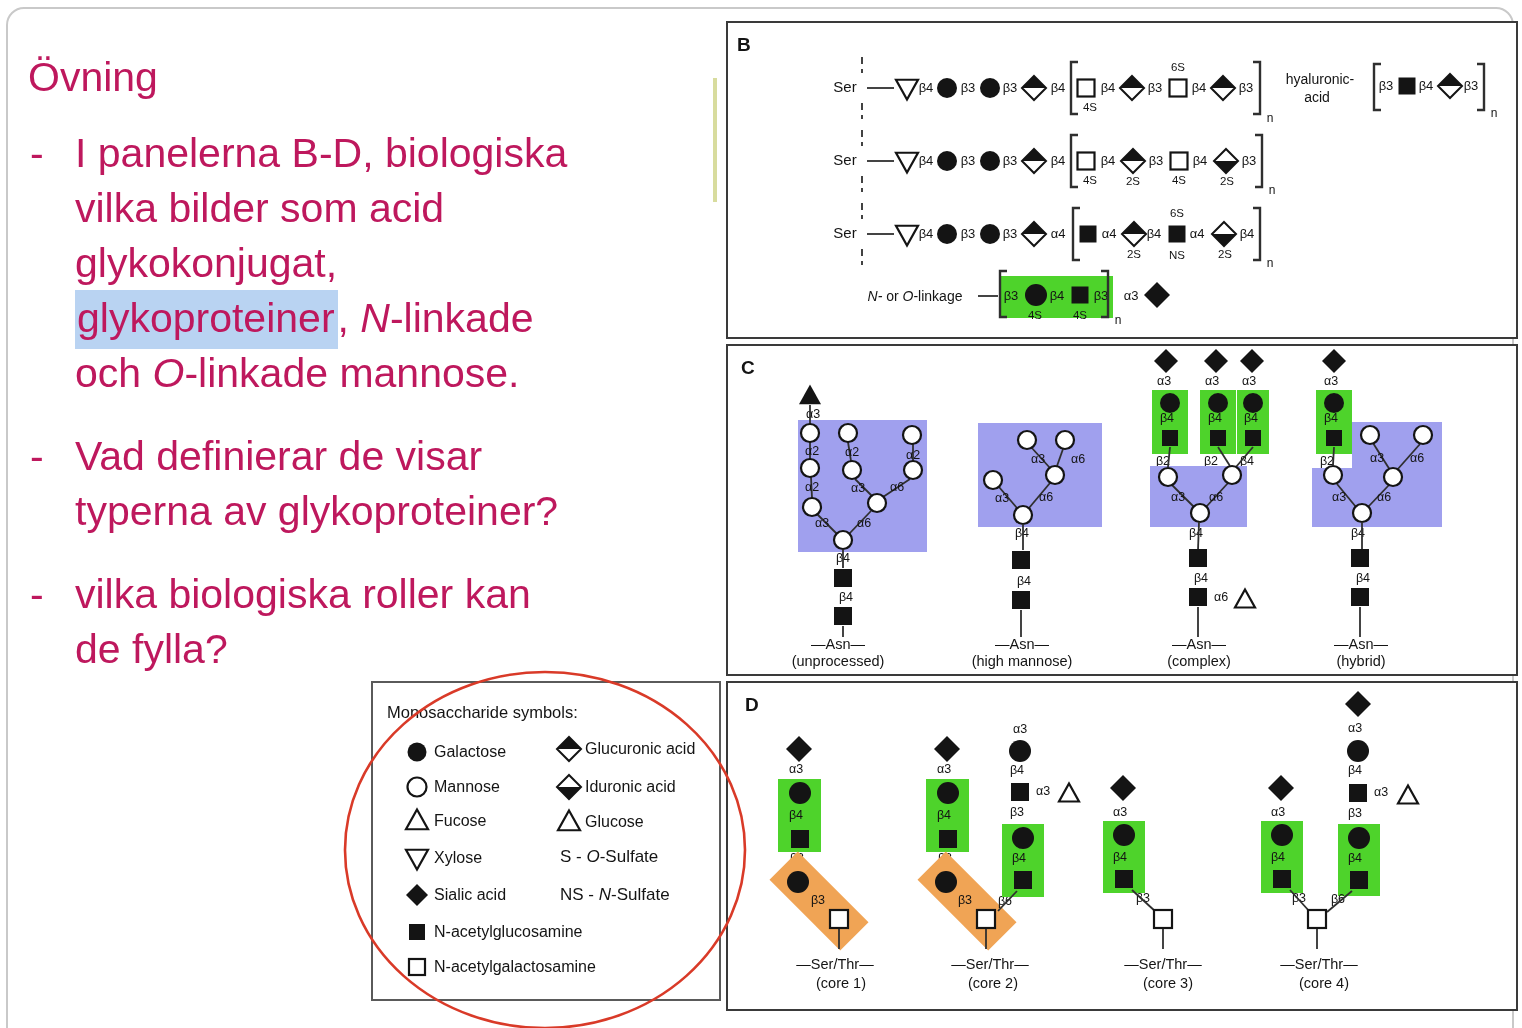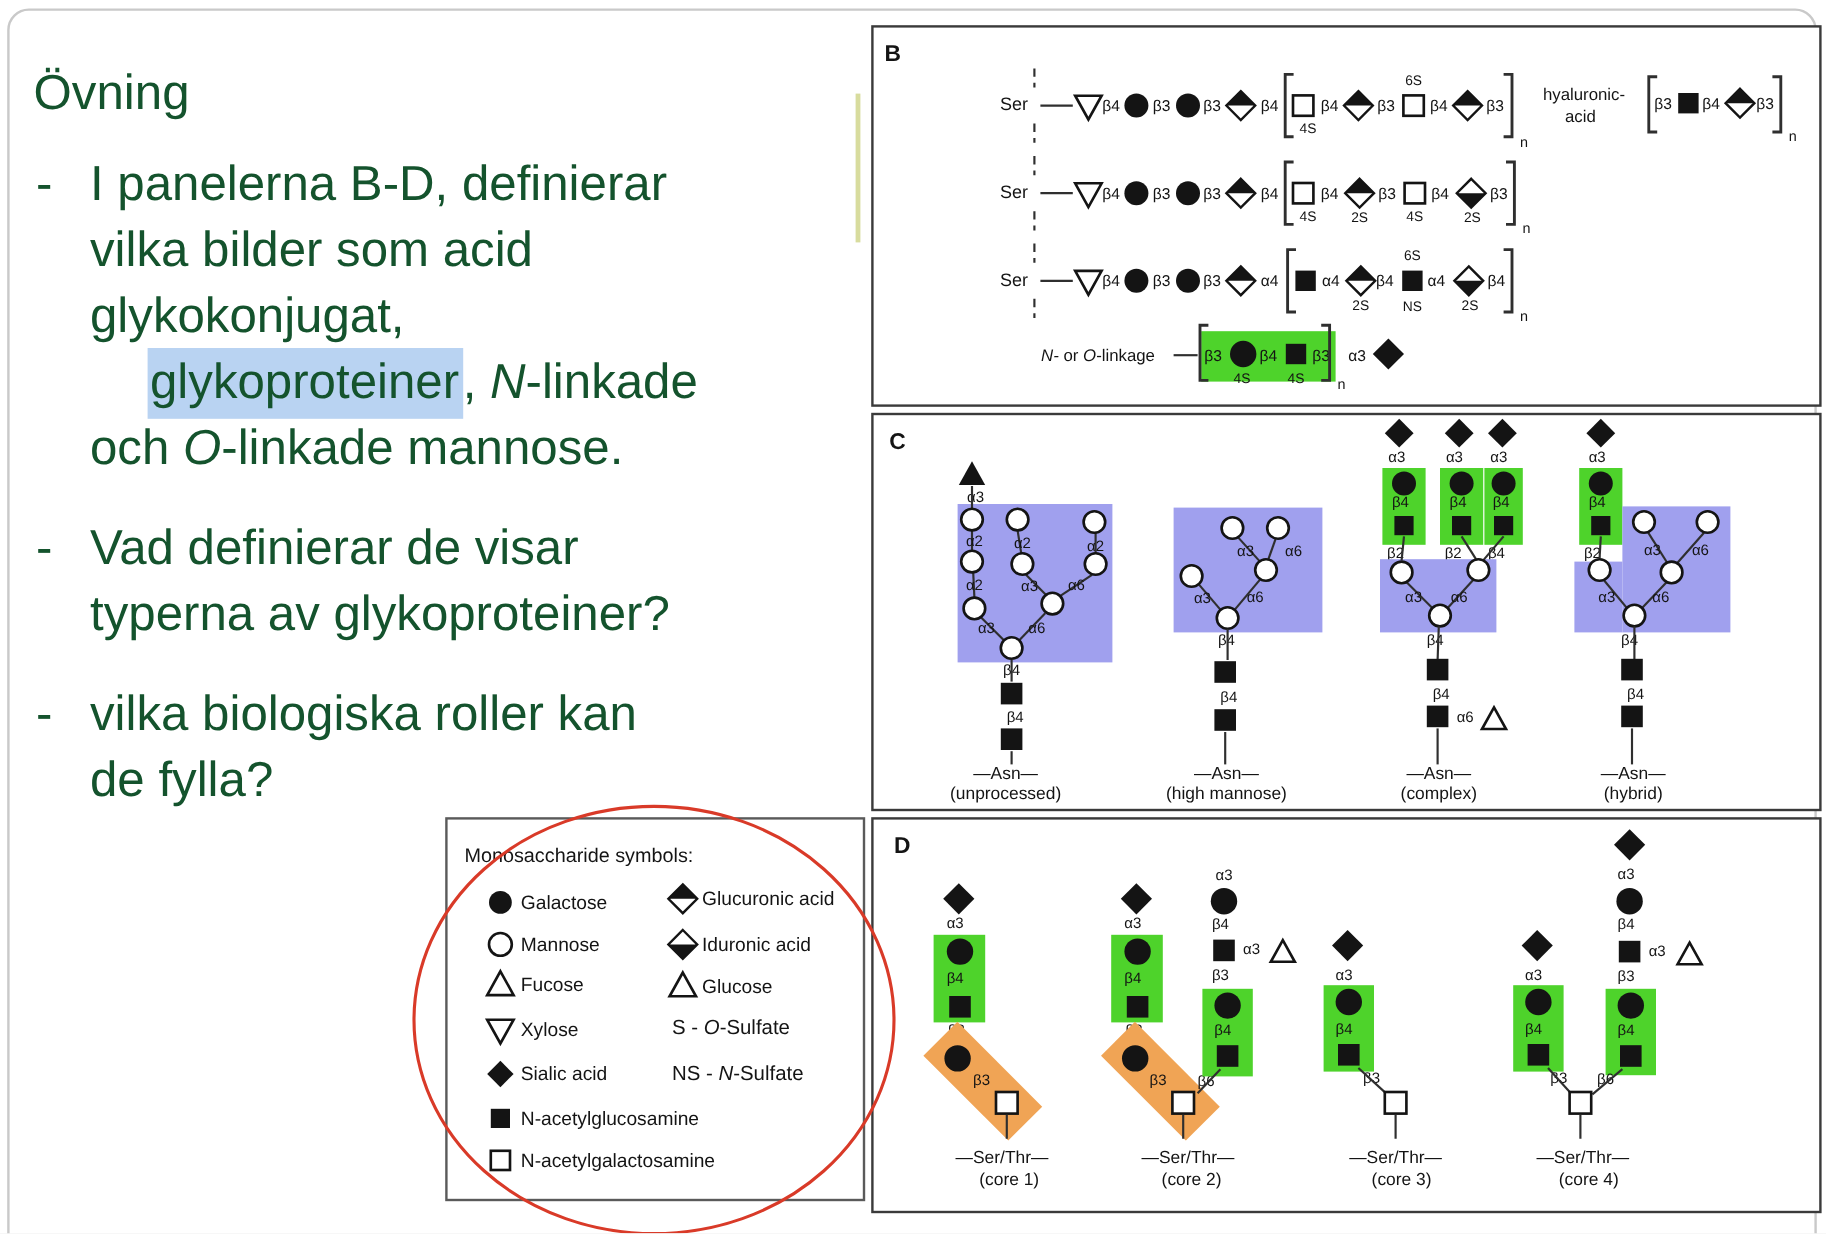--- a/index.html
+++ b/index.html
@@ -1,42 +1,42 @@
 <!DOCTYPE html>
 <html><head>
 <meta charset="utf-8">
 <style>
   html,body{margin:0;padding:0;background:#f2f2f2;}
   #stage{position:relative;width:1522px;height:1028px;background:#ffffff;overflow:hidden;
          font-family:"Liberation Sans",sans-serif;}
   .slide-frame{position:absolute;left:6px;top:7px;width:1504px;height:1120px;
                border:2px solid #c9c9c9;border-radius:18px;pointer-events:none;}
   #diagram-svg{position:absolute;left:0;top:0;}
-  .exercise{position:absolute;left:28px;top:52px;width:700px;color:#14532d;}
+  .exercise{position:absolute;left:28px;top:52px;width:700px;color:#be185d;}
   .ex-title{font-size:41px;line-height:50px;margin-bottom:24px;}
   .ex-line{position:relative;font-size:41px;line-height:55px;padding-left:47px;}
   .ex-line.gap{margin-top:28px;}
   .ex-dash{position:absolute;left:2px;top:0;}
   .seg-i{font-style:italic;}
   .seg-hl{padding:5px 3px 8px 2px;}
   svg text{font-family:"Liberation Sans",sans-serif;fill:#141414;}
 </style>
 </head>
 <body>
 
 <div id="stage">
   <div class="slide-frame"></div>
 
   <div class="exercise">
     <div class="ex-title">Övning</div>
     <div id="ex-lines">
-        <div class="ex-line"><span class="ex-dash">-</span><span>I panelerna B-D, definierar</span></div>
+        <div class="ex-line"><span class="ex-dash">-</span><span>I panelerna B-D, biologiska</span></div>
         <div class="ex-line"><span>vilka bilder som acid</span></div>
         <div class="ex-line"><span>glykokonjugat,</span></div>
-        <div class="ex-line"><span class="seg-hl" style="background: rgb(185, 211, 242); margin-left: 48px;">glykoproteiner</span><span>, </span><span class="seg-i">N</span><span>-linkade</span></div>
+        <div class="ex-line"><span class="seg-hl" style="background: rgb(185, 211, 242);">glykoproteiner</span><span>, </span><span class="seg-i">N</span><span>-linkade</span></div>
         <div class="ex-line"><span>och </span><span class="seg-i">O</span><span>-linkade mannose.</span></div>
         <div class="ex-line gap"><span class="ex-dash">-</span><span>Vad definierar de visar</span></div>
         <div class="ex-line"><span>typerna av glykoproteiner?</span></div>
         <div class="ex-line gap"><span class="ex-dash">-</span><span>vilka biologiska roller kan</span></div>
         <div class="ex-line"><span>de fylla?</span></div>
       </div>
   </div>
 
   <svg id="diagram-svg" width="1522" height="1028" viewBox="0 0 1522 1028">
       <rect x="713" y="78" width="4" height="124" fill="#d8dc9e"></rect>

